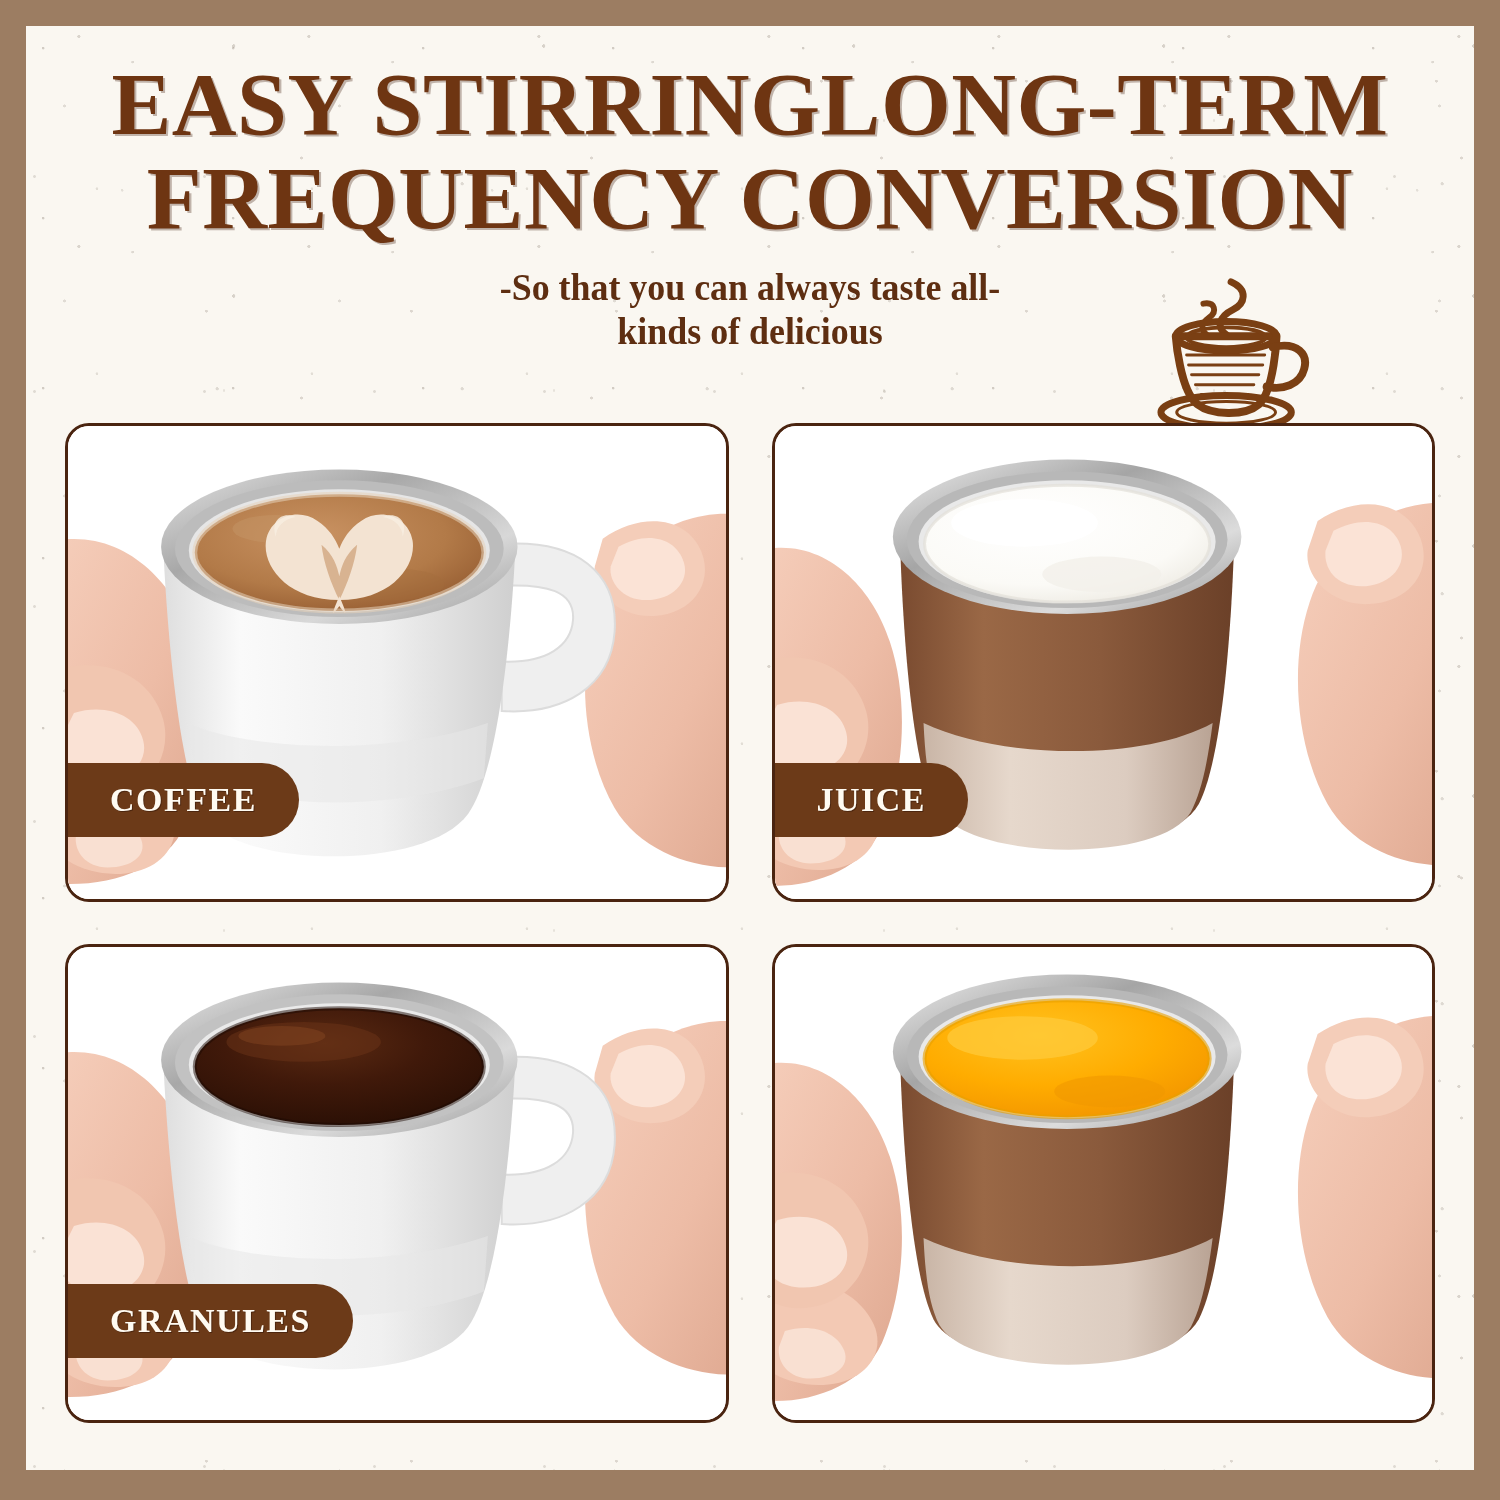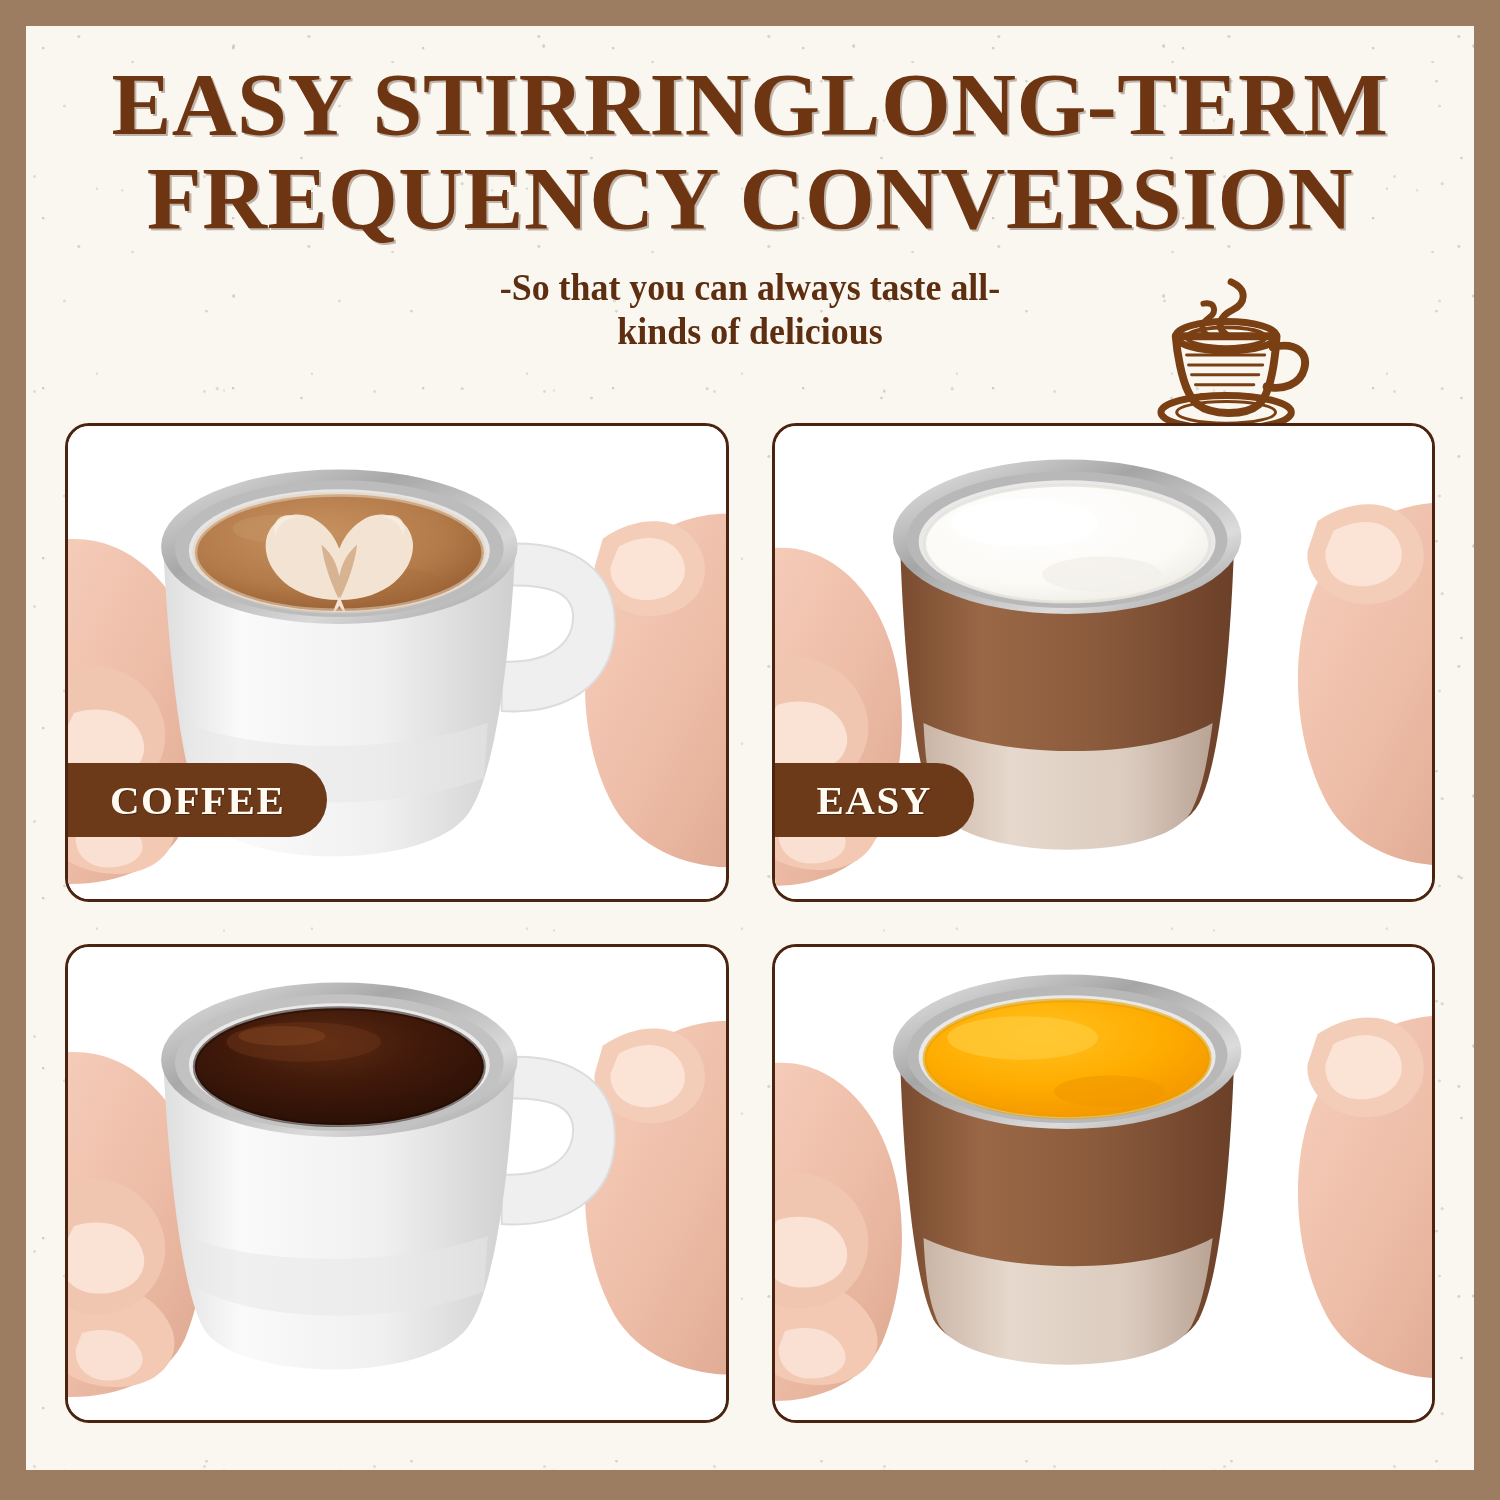--- a/index.html
+++ b/index.html
@@ -111,21 +111,21 @@
     display: flex;
     align-items: center;
     background: #6C3A18;
     border-radius: 0 40px 40px 0;
     z-index: 6;
   }
   .badge-text {
     color: #FFFBF2;
     font-family: "Liberation Serif", "DejaVu Serif", serif;
     font-weight: 700;
-    font-size: 41px;
+    font-size: 34px;
     letter-spacing: 1.5px;
     line-height: 1;
     white-space: nowrap;
     text-shadow: 1px 1px 0 rgba(40,16,4,.45);
   }
 
   
   .scene { position: absolute; inset: 0; }
   .scene svg { display: block; width: 100%; height: 100%; }
 </style>
@@ -303,21 +303,21 @@
             <ellipse cx="295" cy="119" rx="144" ry="59" fill="url(#milkG)"></ellipse>
             <ellipse cx="252" cy="98" rx="74" ry="24" fill="#FFFFFF" opacity=".95"></ellipse>
             <ellipse cx="330" cy="150" rx="60" ry="18" fill="#F2F0EA" opacity=".8"></ellipse>
             <ellipse cx="295" cy="119" rx="144" ry="59" fill="none" stroke="#E3E0D8" stroke-width="3" opacity=".7"></ellipse>
 
             <path d="M-14 238 C36 224 80 246 92 288 C102 324 78 364 36 370 C-4 376 -32 350 -34 318 Z" fill="#F1C6B0"></path>
             <path d="M2 282 C34 272 66 284 72 310 C78 334 54 352 24 350 C-2 348 -14 330 -12 310 Z" fill="#FAE2D5"></path>
           </svg>
         </div>
         <div class="badge">
-          <span class="badge-text">EASY</span>
+          <span class="badge-text">JUICE</span>
         </div>
       </div>
 
       <div class="card">
         <div class="scene">
           <svg viewBox="0 0 664 478" preserveAspectRatio="xMidYMid slice" xmlns="http://www.w3.org/2000/svg">
             <defs>
               <linearGradient id="skinC" x1="0" y1="0" x2="1" y2="1">
                 <stop offset="0%" stop-color="#F6CFBC"></stop>
                   <stop offset="55%" stop-color="#EDBCA6"></stop>
@@ -362,20 +362,23 @@
 
             <ellipse cx="274" cy="121" rx="146" ry="59" fill="url(#blackC)"></ellipse>
             <ellipse cx="238" cy="96" rx="78" ry="20" fill="#6B3418" opacity=".5"></ellipse>
             <ellipse cx="216" cy="90" rx="44" ry="10" fill="#8A4A24" opacity=".42"></ellipse>
             <ellipse cx="274" cy="121" rx="146" ry="59" fill="none" stroke="#1C0A03" stroke-width="4" opacity=".5"></ellipse>
 
             <path d="M-10 238 C40 224 84 246 96 288 C106 324 82 364 40 370 C0 376 -28 350 -30 318 Z" fill="#F1C6B0"></path>
             <path d="M6 282 C38 272 70 284 76 310 C82 334 58 352 28 350 C2 348 -10 330 -8 310 Z" fill="#FAE2D5"></path>
           </svg>
         </div>
+        <div class="badge">
+          <span class="badge-text">GRANULES</span>
+        </div>
       </div>
 
       <div class="card">
         <div class="scene">
           <svg viewBox="0 0 664 478" preserveAspectRatio="xMidYMid slice" xmlns="http://www.w3.org/2000/svg">
             <defs>
               <linearGradient id="skinD" x1="0" y1="0" x2="1" y2="1">
                 <stop offset="0%" stop-color="#F6CFBC"></stop>
                   <stop offset="55%" stop-color="#EDBCA6"></stop>
                   <stop offset="100%" stop-color="#DDA68E"></stop>

